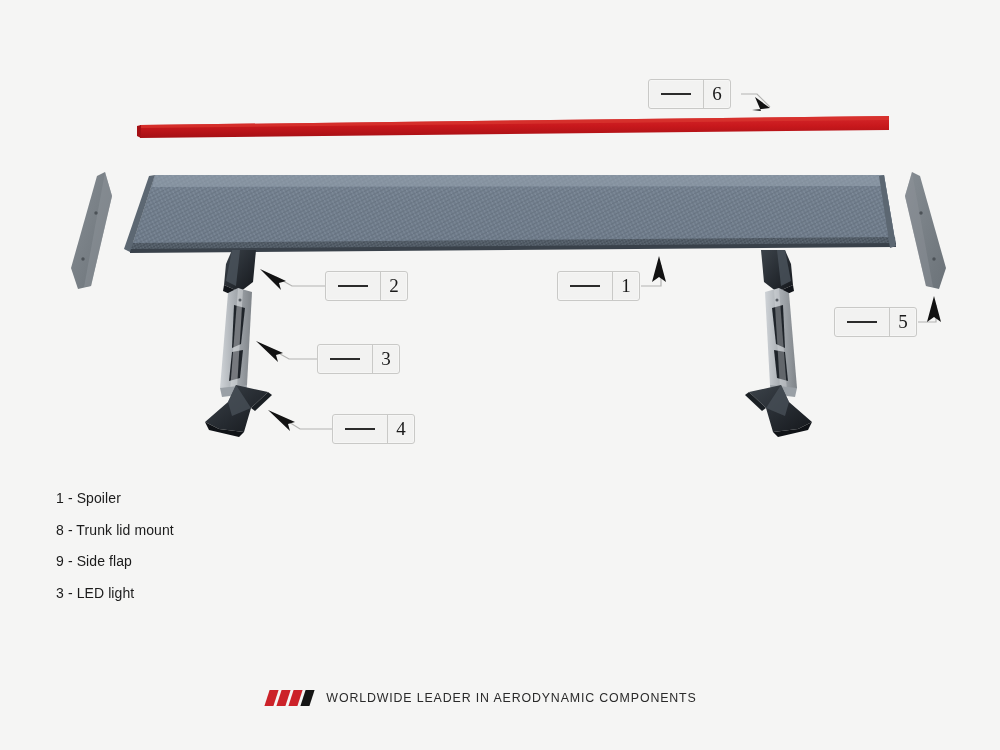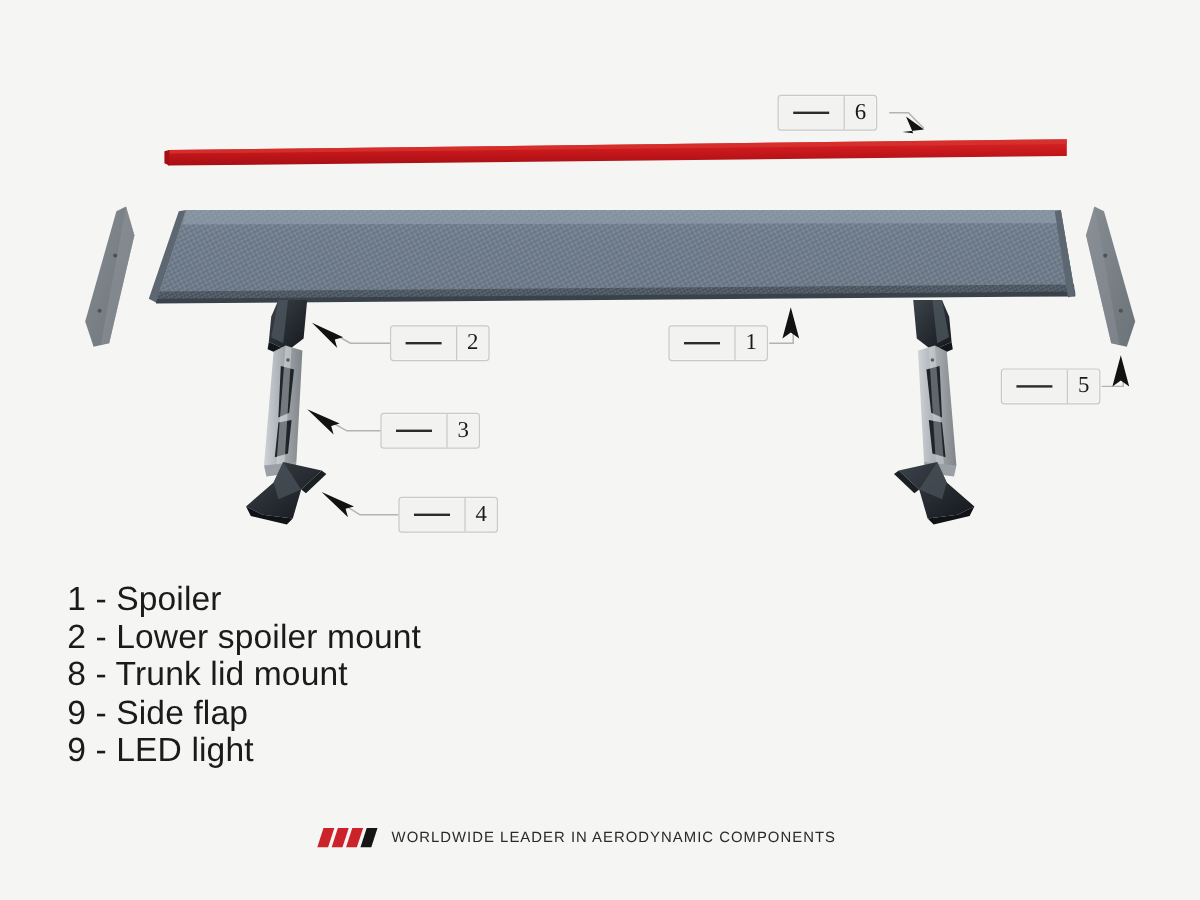--- a/index.html
+++ b/index.html
@@ -68,21 +68,21 @@
   }
 
   
   #legend {
     position: absolute;
     left: 56px;
     top: 483px;
     width: 520px;
   }
   #legend .legend-row {
-    font-size: 28px;
+    font-size: 14px;
     color: #1b1b1b;
     line-height: 31.5px;
     letter-spacing: 0.1px;
     white-space: nowrap;
   }
 
   
   #footer {
     position: absolute;
     left: 0;
@@ -299,24 +299,23 @@
 
   <div class="callout" id="cb-4" style="left:332px; top:414px;">
     <span class="dash-cell">
         <span class="dash"></span>
       </span>
     <span class="num-cell">4</span>
   </div>
 
   <div id="legend">
     <div class="legend-row">1 - Spoiler</div>
-    <div class="legend-row">2 - Lower spoiler mount</div>
     <div class="legend-row">8 - Trunk lid mount</div>
     <div class="legend-row">9 - Side flap</div>
-    <div class="legend-row">9 - LED light</div>
+    <div class="legend-row">3 - LED light</div>
   </div>
 
   <div id="footer">
     <span class="logo-bars">
       <span class="bar red"></span>
       <span class="bar red"></span>
       <span class="bar red"></span>
       <span class="bar black"></span>
     </span>
     <span class="tagline">WORLDWIDE LEADER IN AERODYNAMIC COMPONENTS</span>

